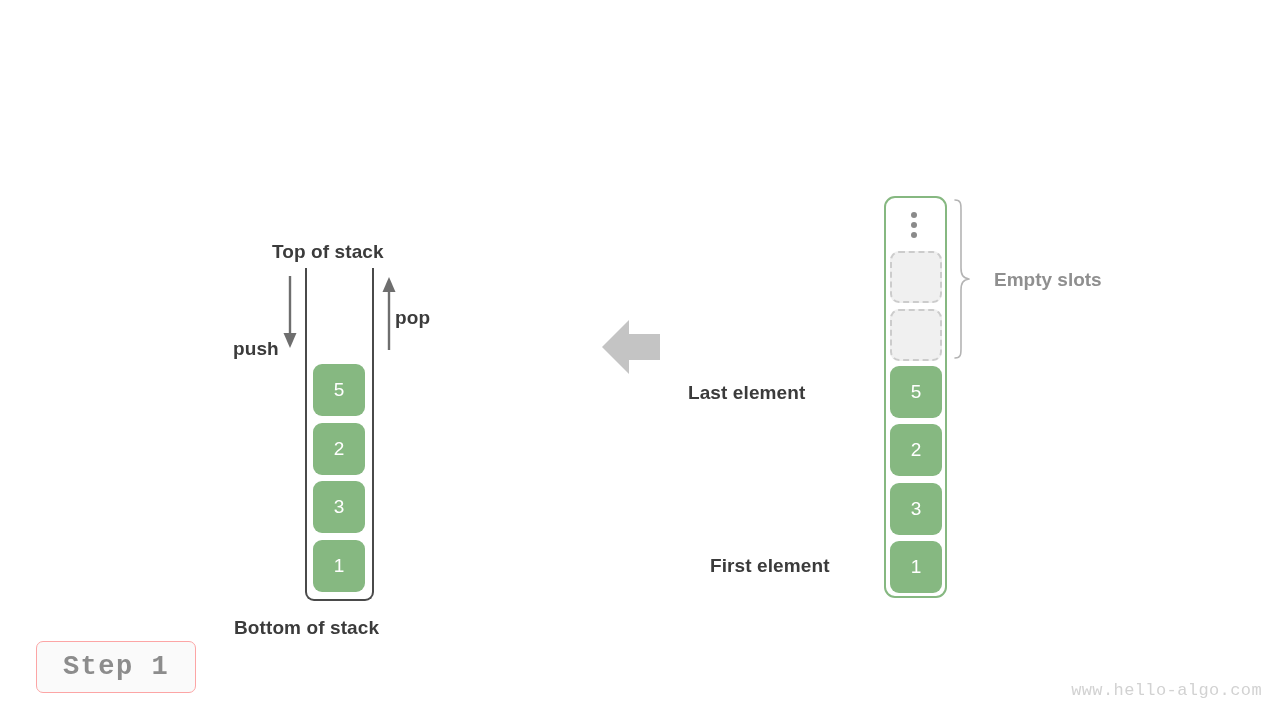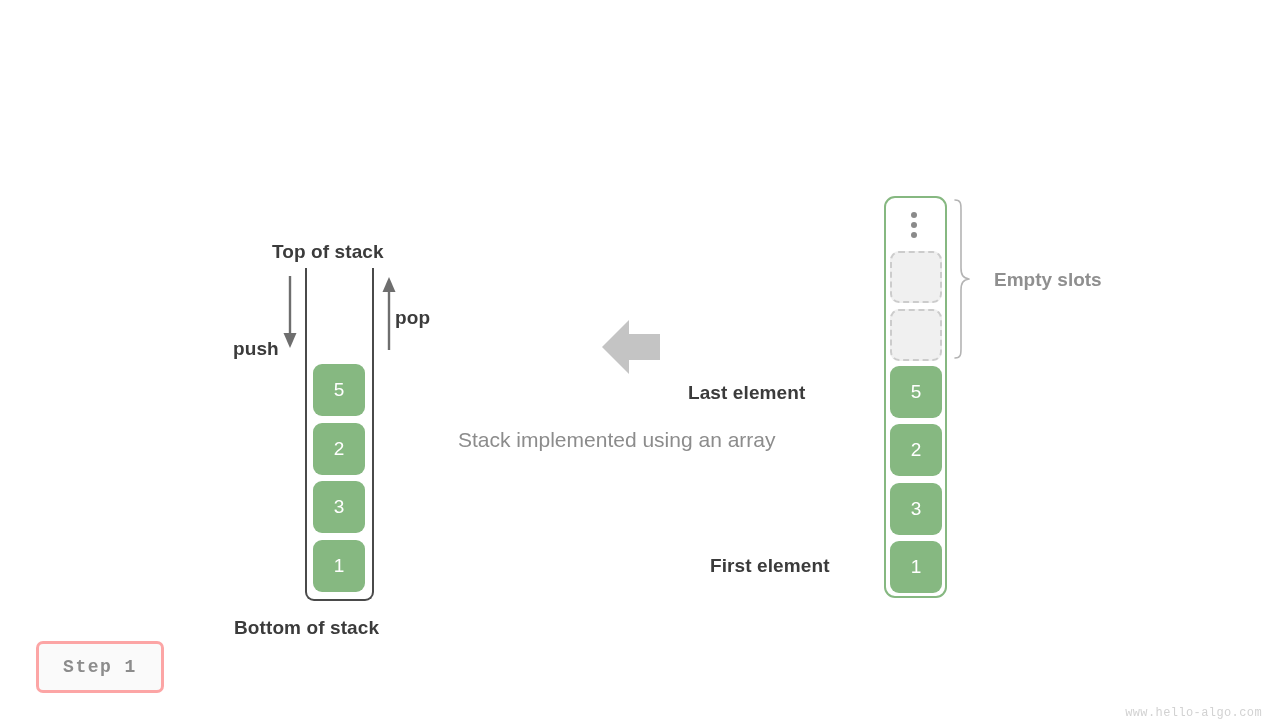--- a/index.html
+++ b/index.html
@@ -144,43 +144,43 @@
     position: absolute;
     left: 952px;
     top: 198px;
   }
 
   
   #step-badge {
     position: absolute;
     left: 36px;
     top: 641px;
-    width: 128px;
+    width: 160px;
     height: 52px;
     box-sizing: border-box;
-    border: 3px solid #fca5a5;
+    border: 1px solid #fca5a5;
     border-radius: 7px;
     background: #fafafa;
     display: flex;
     align-items: center;
     justify-content: center;
     font-family: "Liberation Mono", monospace;
-    font-size: 18px;
+    font-size: 27px;
     font-weight: bold;
     color: #8c8c8c;
     letter-spacing: 1.5px;
   }
 
   
   #watermark {
     position: absolute;
     right: 18px;
-    bottom: 0;
+    bottom: 20px;
     font-family: "Liberation Mono", monospace;
-    font-size: 12px;
+    font-size: 17px;
     color: #d2d2d2;
     letter-spacing: 0.4px;
   }
 </style>
 </head>
 <body>
 
 <div class="canvas">
 
   <div class="label-dark" style="left:272px; top:241px;">Top of stack</div>
@@ -206,21 +206,20 @@
     <div class="cell" style="left:8px; top:213px;">3</div>
     <div class="cell" style="left:8px; top:272px;">1</div>
   </div>
 
   <div class="label-dark" style="left:234px; top:617px;">Bottom of stack</div>
 
   <svg id="center-arrow" width="58" height="58" viewBox="0 0 58 58">
     <polygon points="0,29 27,2 27,16 58,16 58,42 27,42 27,56" fill="#c4c4c4"></polygon>
   </svg>
 
-  <div class="caption" style="left:458px; top:428px;">Stack implemented using an array</div>
 
   <div id="right-array">
     <div class="slot-empty" style="left:4px; top:53px;"></div>
     <div class="slot-empty" style="left:4px; top:111px;"></div>
 
     <div class="cell" style="left:4px; top:168px;">5</div>
     <div class="cell" style="left:4px; top:226px;">2</div>
     <div class="cell" style="left:4px; top:285px;">3</div>
     <div class="cell" style="left:4px; top:343px;">1</div>
   </div>

